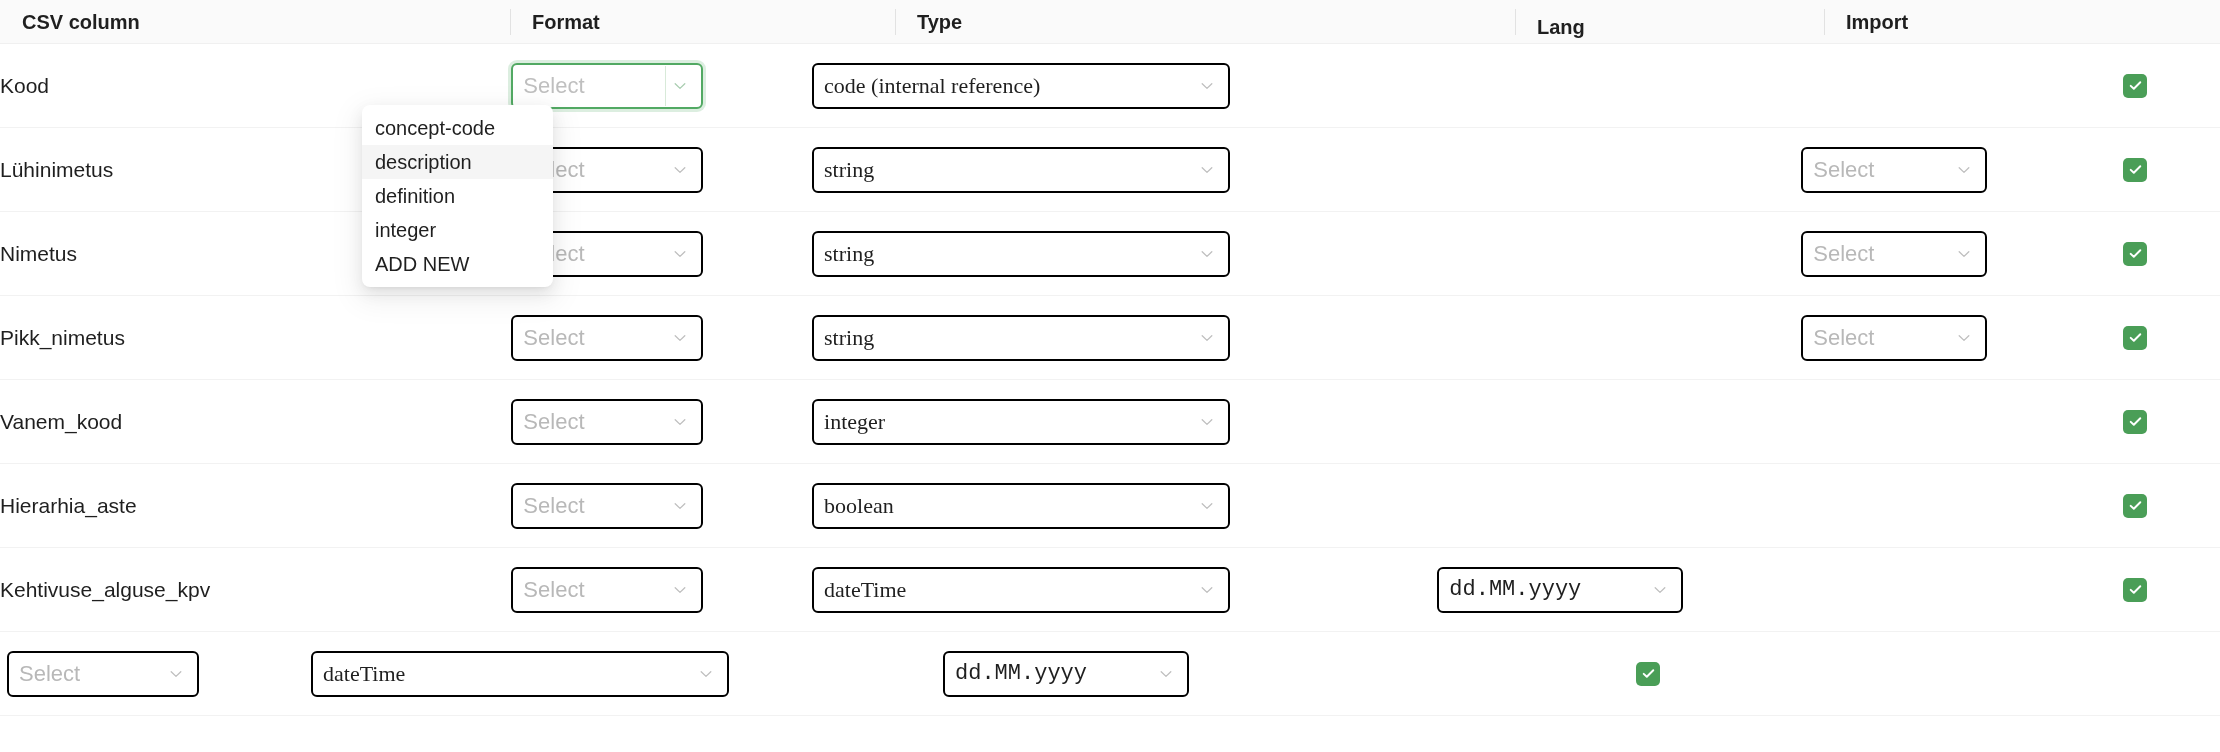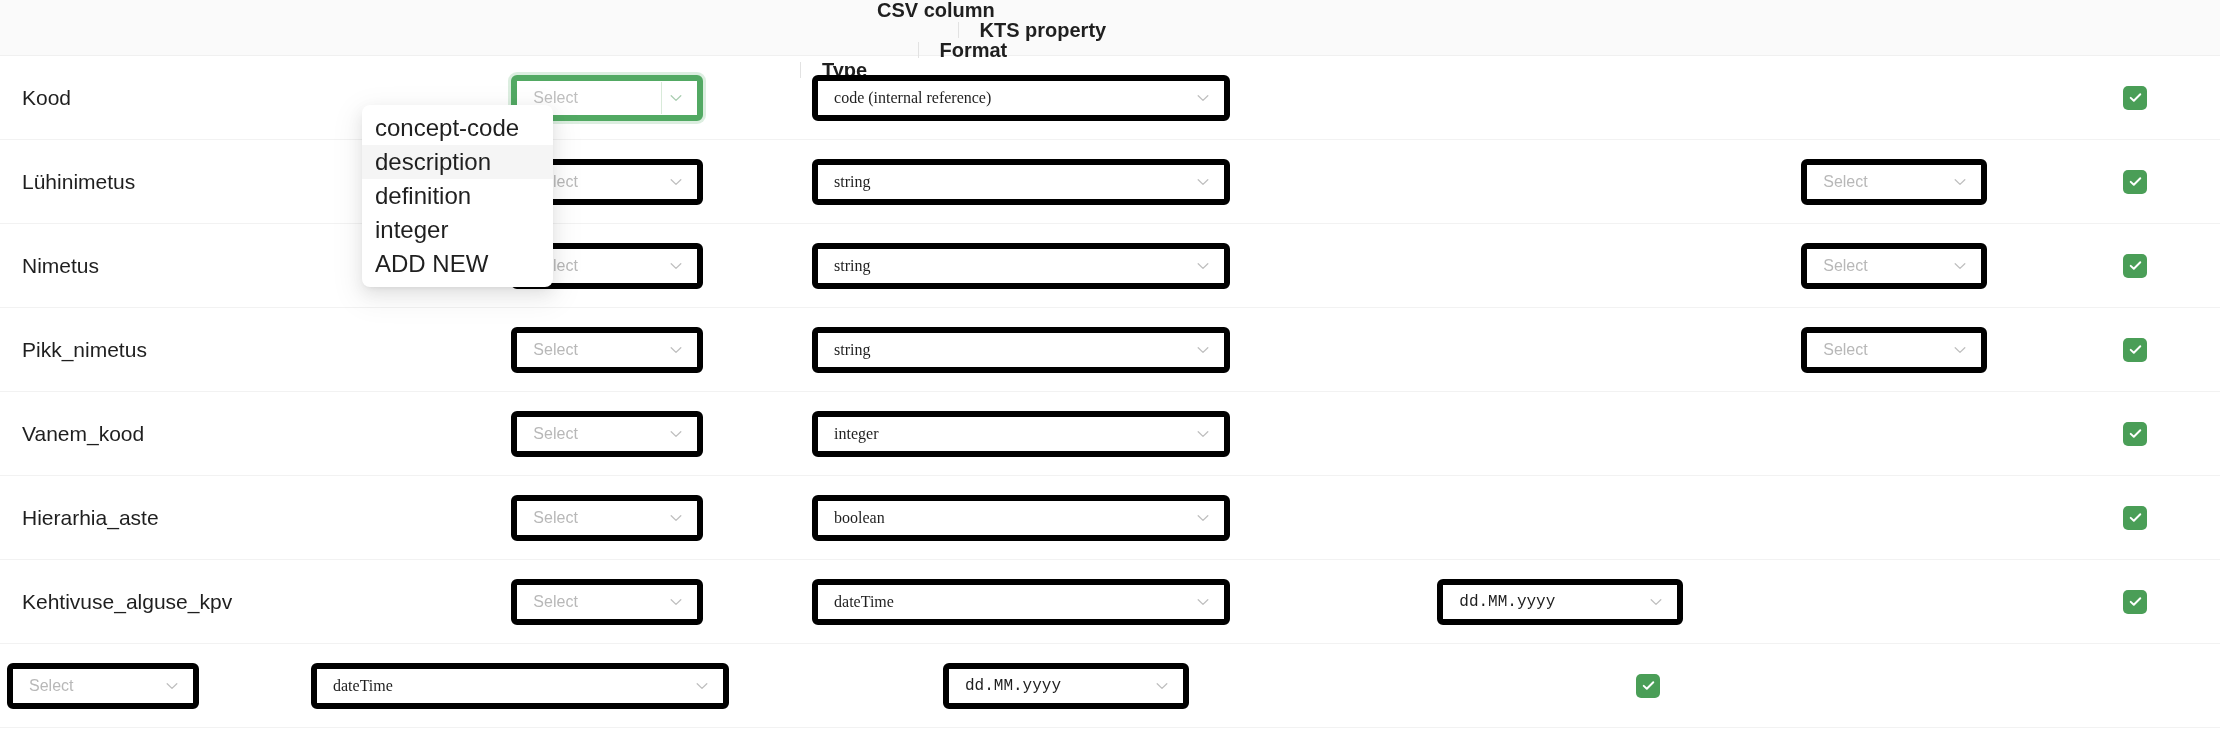--- a/index.html
+++ b/index.html
@@ -19,25 +19,24 @@
     width: 2220px;
     height: 752px;
     background: #ffffff;
     overflow: hidden;
   }
 
   
   .thead {
     display: flex;
     align-items: center;
-    height: 56px;
+    height: 44px;
     background: #fafafa;
     border-bottom: 1px solid #f0f0f0;
     padding: 0 0 0 0;
-    flex-direction: column;
   }
   .th {
     font-size: 20px;
     font-weight: bold;
     color: #1f1f1f;
     line-height: 1;
     display: flex;
     align-items: center;
     height: 30px;
     position: relative;
@@ -72,36 +71,35 @@
     background: #ffffff;
   }
   .cell {
     display: flex;
     align-items: center;
     height: 100%;
   }
   .csv-label {
     font-size: 21px;
     color: #1f1f1f;
-    padding-left: 22px;
     white-space: nowrap;
     text-align: right;
   }
 
   
   .select {
     position: relative;
     height: 46px;
-    border: 6px solid #000000;
+    border: 2px solid #000000;
     border-radius: 6px;
     background: #ffffff;
     display: flex;
     align-items: center;
-    padding: 0 36px 0 16px;
-    font-size: 16px;
+    padding: 0 36px 0 10px;
+    font-size: 22px;
     color: #1f1f1f;
     white-space: nowrap;
     overflow: hidden;
   }
   .select.placeholder { color: #b8b8b8; }
   .select .chev {
     position: absolute;
     right: 13px;
     top: 50%;
     transform: translateY(-50%);
@@ -146,21 +144,21 @@
     width: 191px;
     background: #ffffff;
     border-radius: 8px;
     box-shadow: 0 3px 6px -4px rgba(0,0,0,0.12),
                 0 6px 16px 0 rgba(0,0,0,0.08),
                 0 9px 28px 8px rgba(0,0,0,0.05);
     padding: 6px 0;
     z-index: 50;
   }
   .dd-item {
-    font-size: 24px;
+    font-size: 20px;
     color: #1f1f1f;
     line-height: 1;
     padding: 9px 13px;
     height: 34px;
     display: flex;
     align-items: center;
     white-space: nowrap;
     text-align: center;
   }
   .dd-item.active { background: #f5f5f5; }
@@ -180,23 +178,20 @@
   .empty { width: 100%; height: 100%; }
 </style>
 </head>
 <body>
 
 <div class="mapping-table">
 
   <div class="thead">
     <div class="th c-csv th-csv">
       <span class="th-inner">CSV column</span>
-    </div>
-    <div class="th c-kts with-divider">
-      <span class="th-inner">KTS property</span>
     </div>
     <div class="th c-format with-divider">
       <span class="th-inner">Format</span>
     </div>
     <div class="th c-type with-divider">
       <span class="th-inner">Type</span>
     </div>
     <div class="th c-lang with-divider">
       <span class="th-inner">Lang</span>
     </div>

